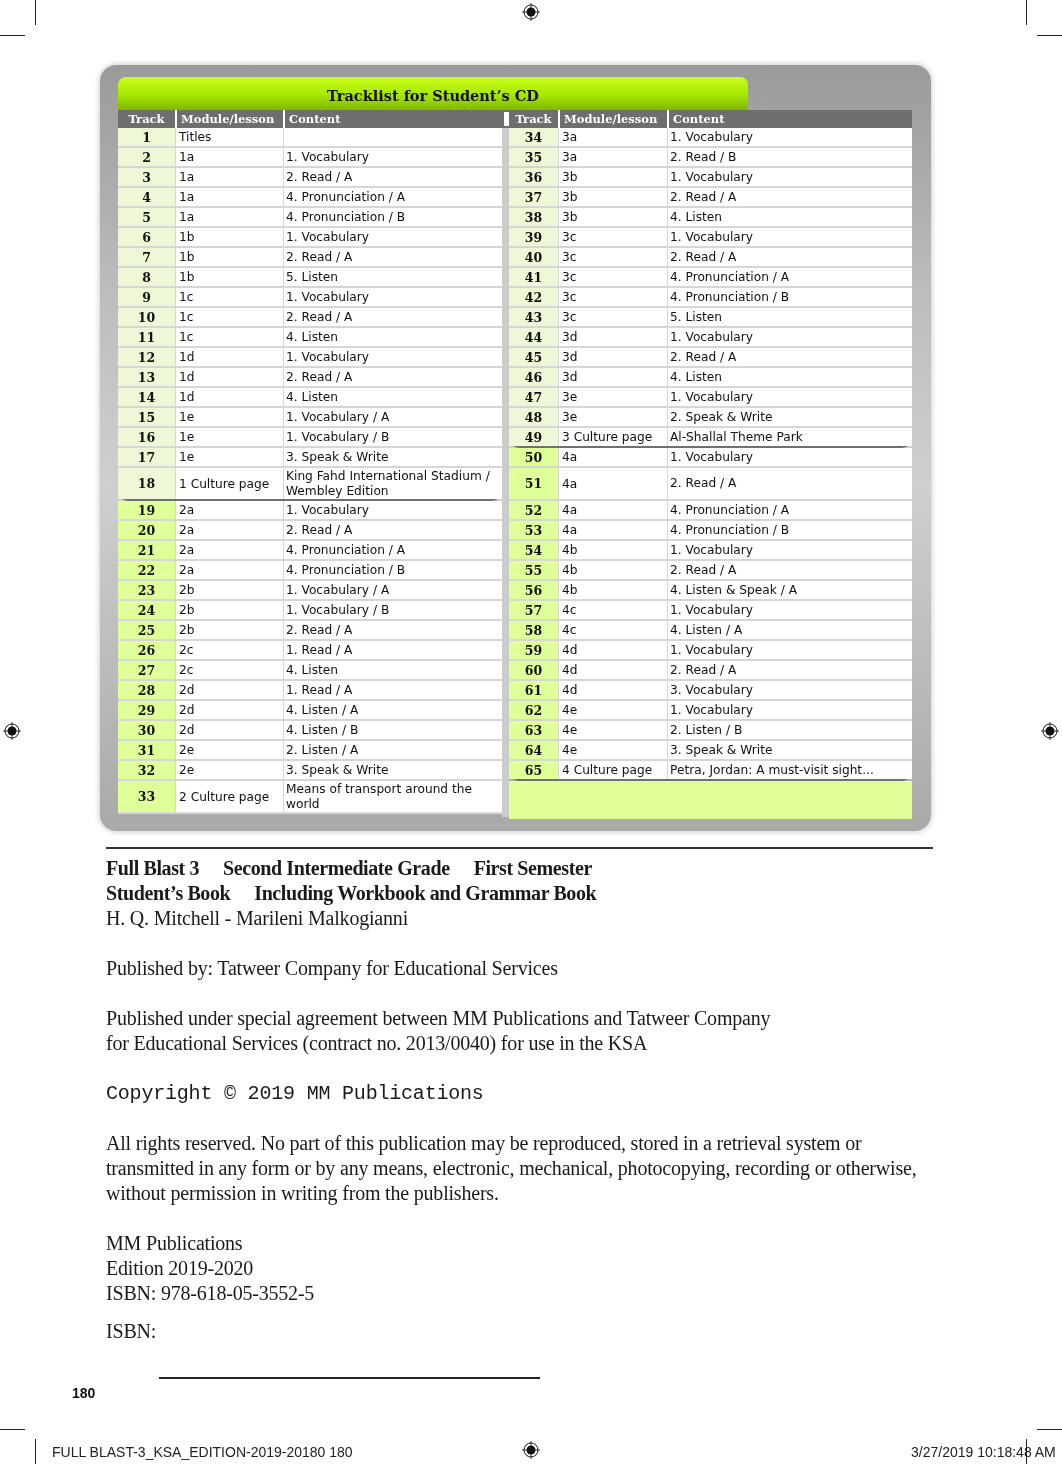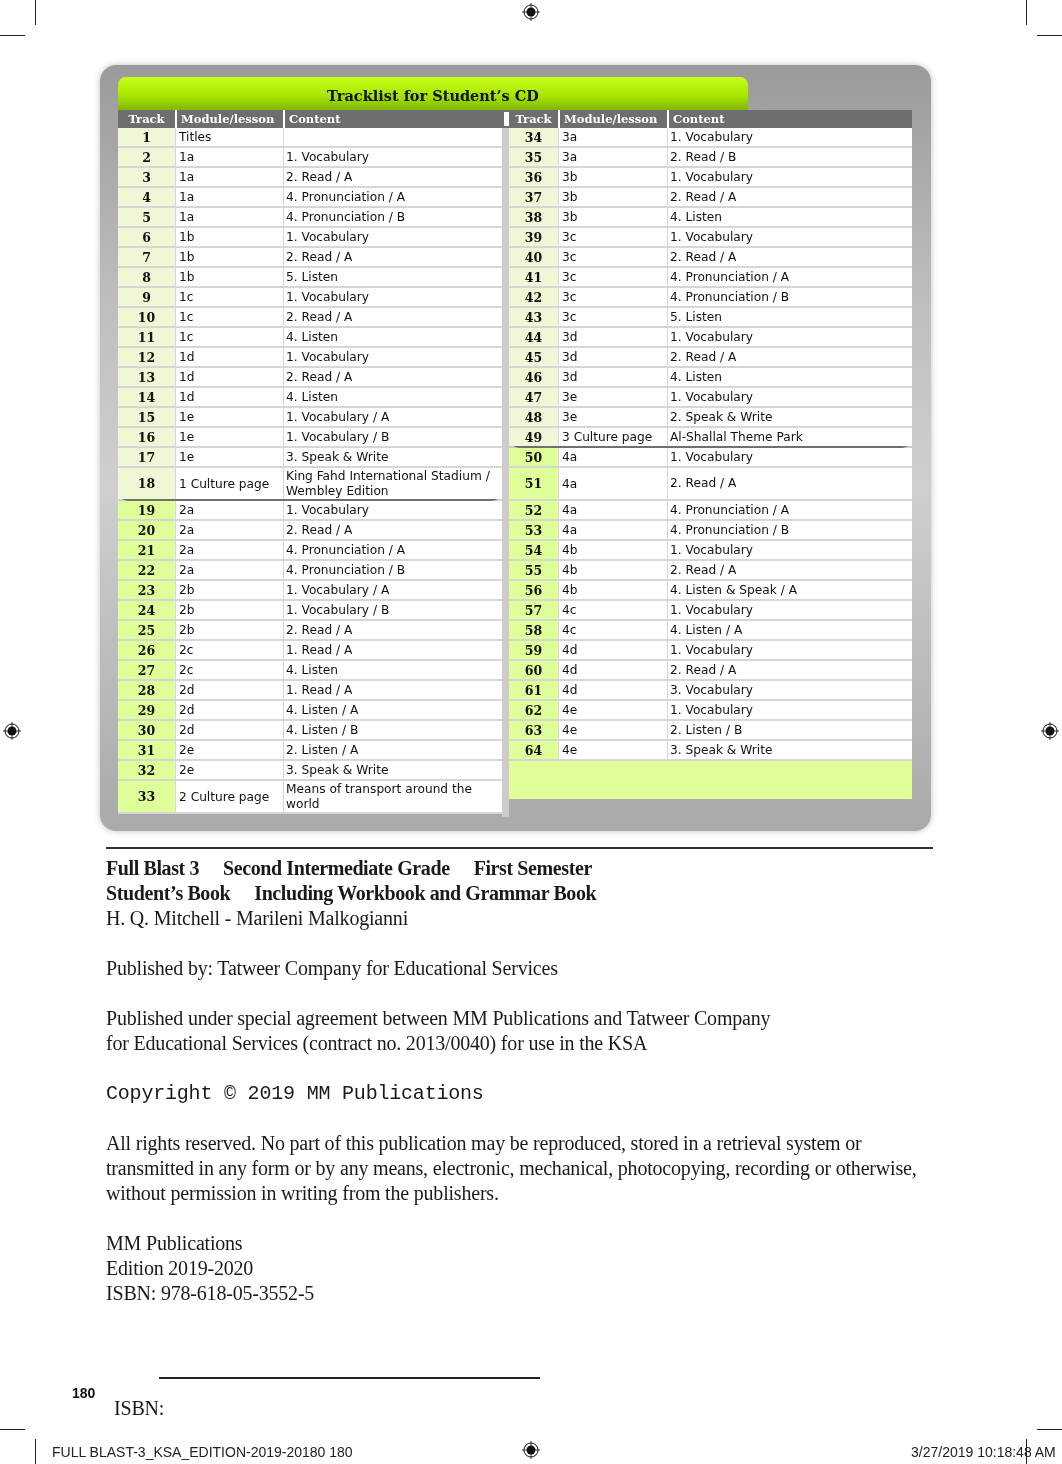--- a/index.html
+++ b/index.html
@@ -432,20 +432,25 @@
       <div class="row std m4">
         <div class="c1">63</div>
         <div class="c2">4e</div>
         <div class="c3">2. Listen / B</div>
       </div>
       <div class="row std m4">
         <div class="c1">64</div>
         <div class="c2">4e</div>
         <div class="c3">3. Speak &amp; Write</div>
       </div>
+      <div class="row std m4 divider">
+        <div class="c1">65</div>
+        <div class="c2">4 Culture page</div>
+        <div class="c3">Petra, Jordan: A must-visit sight...</div>
+      </div>
     </div>
   <div class="filler"></div>
 </div>
 
 <div class="rule"></div>
 
 <div class="pub b" style="top:857px;">
   <span>Full Blast  3</span><span class="gap"></span><span>Second Intermediate Grade</span><span class="gap"></span><span>First Semester</span>
 </div>
 <div class="pub b" style="top:882px;">
@@ -455,19 +460,19 @@
 <div class="pub" style="top:957px;">Published by: Tatweer Company for Educational Services</div>
 <div class="pub" style="top:1007px;">Published under special agreement between MM Publications and Tatweer Company</div>
 <div class="pub" style="top:1032px;">for Educational Services (contract no. 2013/0040) for use in the KSA</div>
 <div class="pub" style="top:1082px;font-family:Liberation Mono, monospace;">Copyright © 2019 MM Publications</div>
 <div class="pub" style="top:1132px;">All rights reserved. No part of this publication may be reproduced, stored in a retrieval system or</div>
 <div class="pub" style="top:1157px;">transmitted in any form or by any means, electronic, mechanical, photocopying, recording or otherwise,</div>
 <div class="pub" style="top:1182px;">without permission in writing from the publishers.</div>
 <div class="pub" style="top:1232px;">MM Publications</div>
 <div class="pub" style="top:1257px;">Edition 2019-2020</div>
 <div class="pub" style="top:1282px;">ISBN: 978-618-05-3552-5</div>
-<div class="pub" style="top:1397px;margin-left:8px;">ISBN:</div>
+<div class="pub" style="top:1320px;">ISBN:</div>
 <div class="isbn-line"></div>
 
 <div class="page-no">180</div>
 
 <div class="slug" style="left:52px;">FULL BLAST-3_KSA_EDITION-2019-20180   180</div>
 <div class="slug" style="left:911px;">3/27/2019   10:18:48 AM</div>
 
 </body></html>

